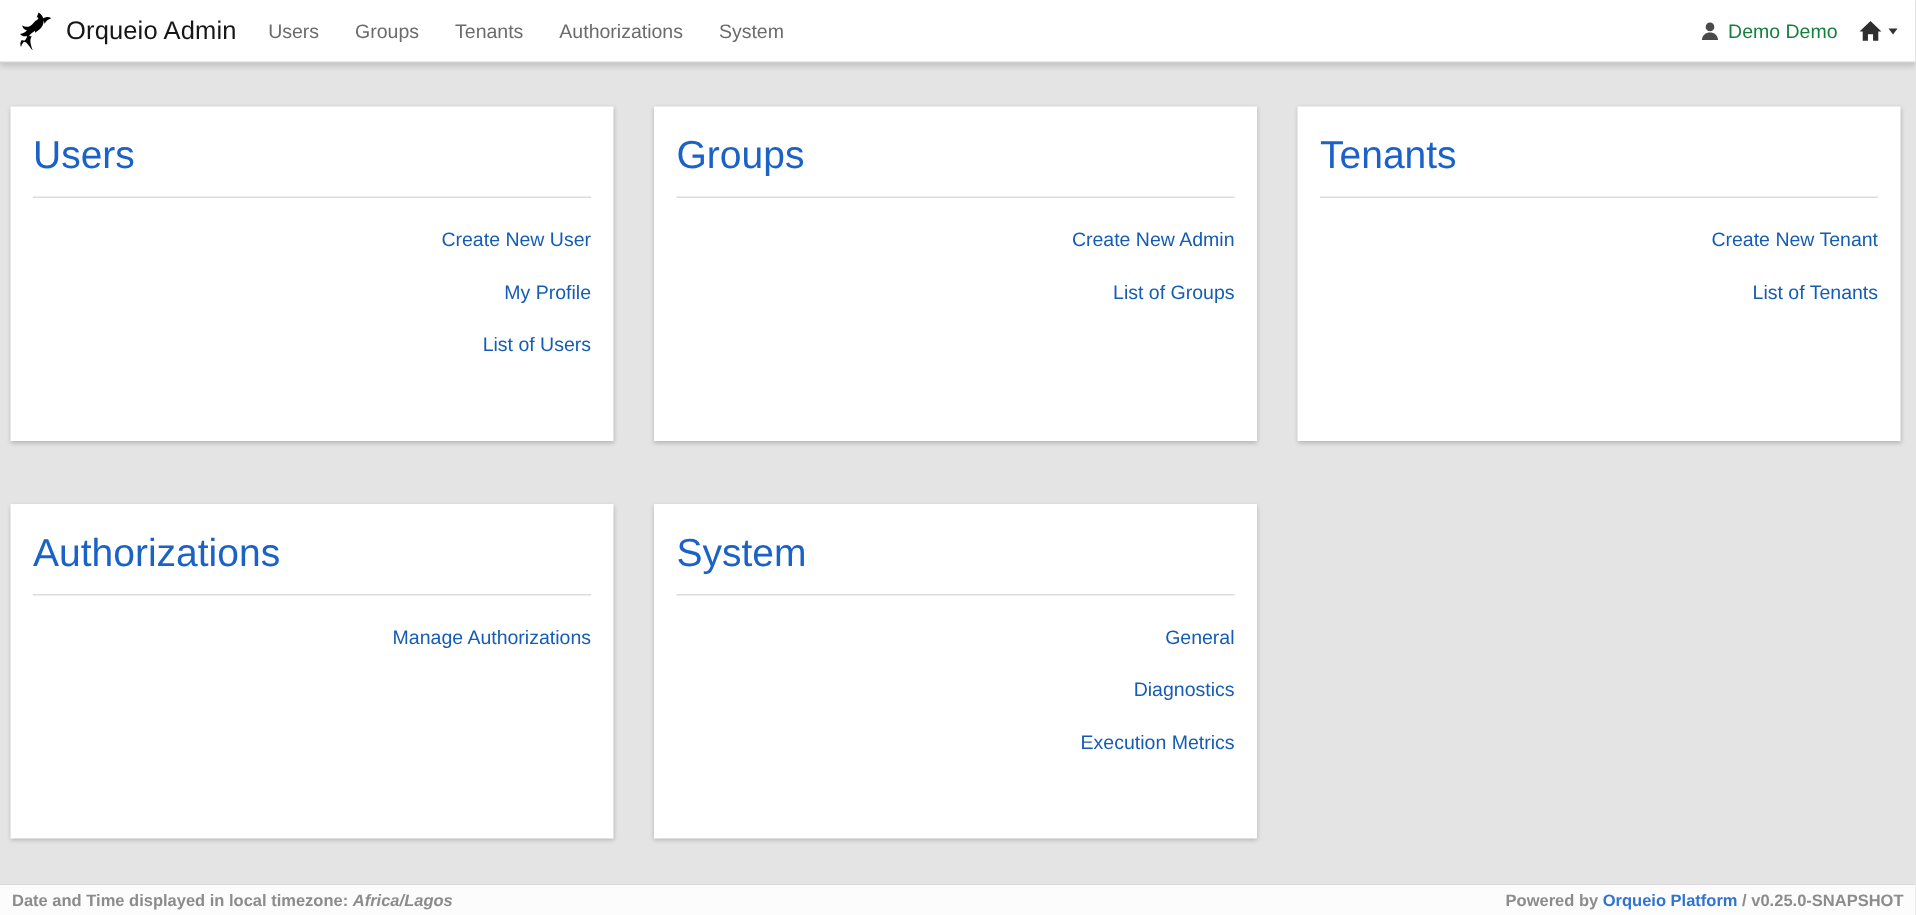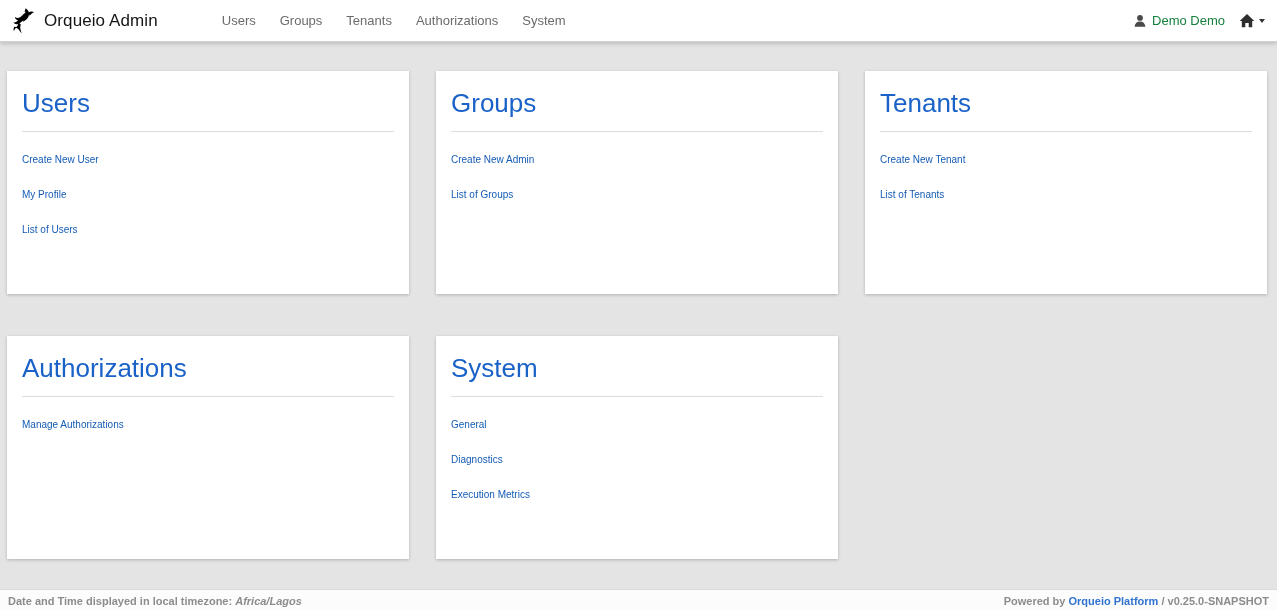--- a/index.html
+++ b/index.html
@@ -17,21 +17,20 @@
   header.navbar {
     height: 42px;
     background: #ffffff;
     border-bottom: 1px solid #d2d2d2;
     box-shadow: 0 2px 4px rgba(0,0,0,0.16);
     display: flex;
     padding: 0 12px 0 8px;
     position: relative;
     z-index: 5;
     flex: 0 0 auto;
-    gap: 43px;
   }
   .brand {
     display: flex;
     align-items: center;
     gap: 9px;
     cursor: pointer;
     text-decoration: none;
   }
   .brand .logo-wrap { width: 27px; height: 30px; display: flex; align-items: center; }
   .brand-title {
@@ -83,24 +82,25 @@
     font-size: 26px;
     font-weight: 400;
     line-height: 33px;
     color: #1a62c8;
     padding-bottom: 11px;
     border-bottom: 1px solid #dcdcdc;
   }
   .card-links a {
     display: block;
     margin-top: 21px;
-    font-size: 10px;
+    font-size: 13px;
     line-height: 14px;
     color: #155cb5;
     text-decoration: none;
+    text-align: right;
   }
 
   
   footer.page-footer {
     flex: 0 0 auto;
     height: 22px;
     background: #fcfcfc;
     border-top: 1px solid #d9d9d9;
     display: flex;
     align-items: center;

